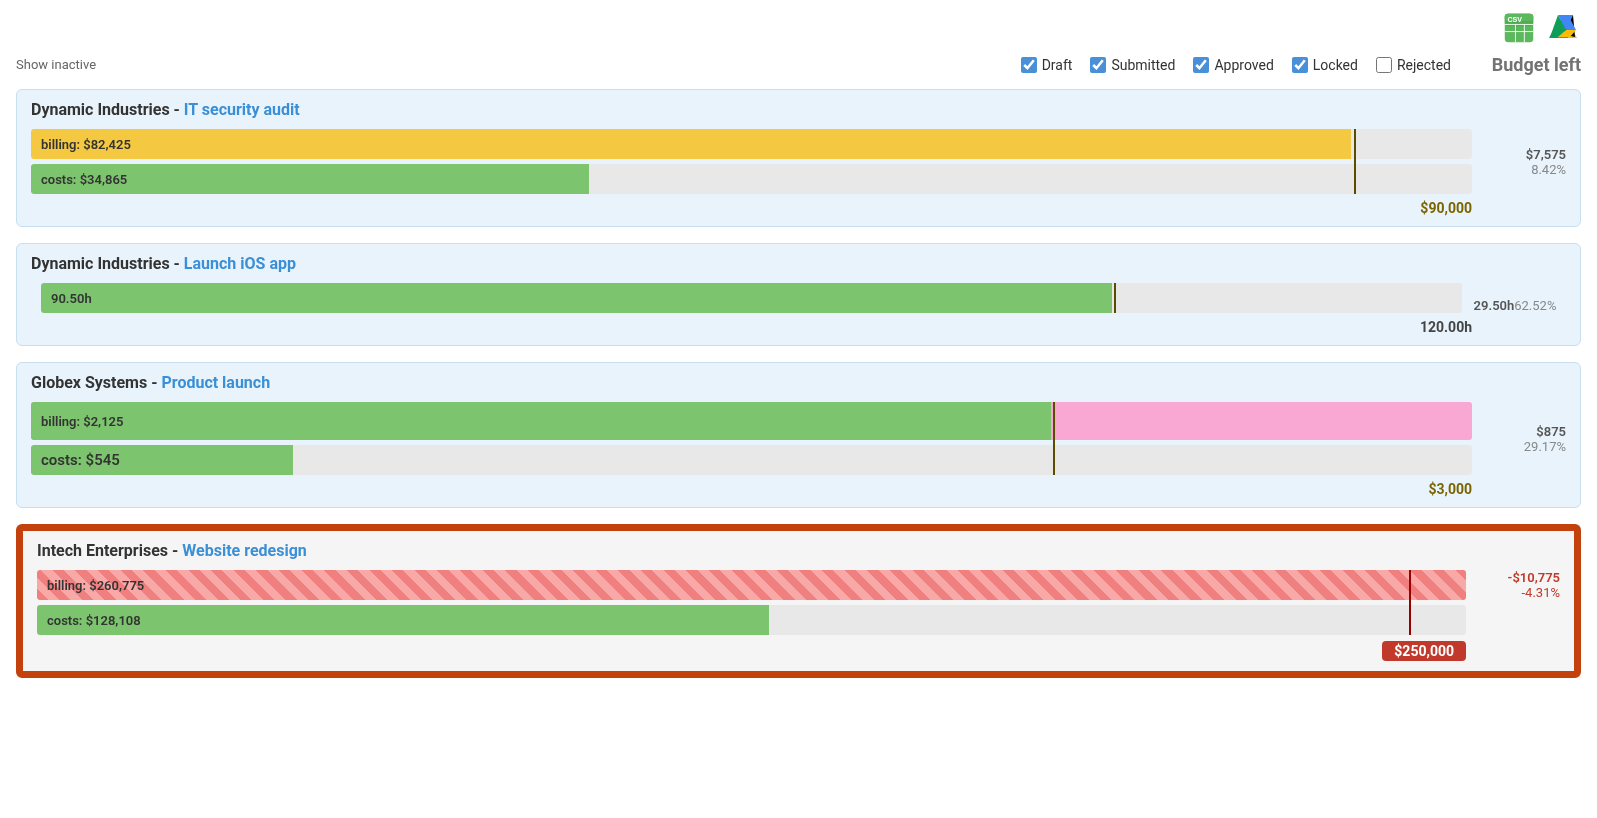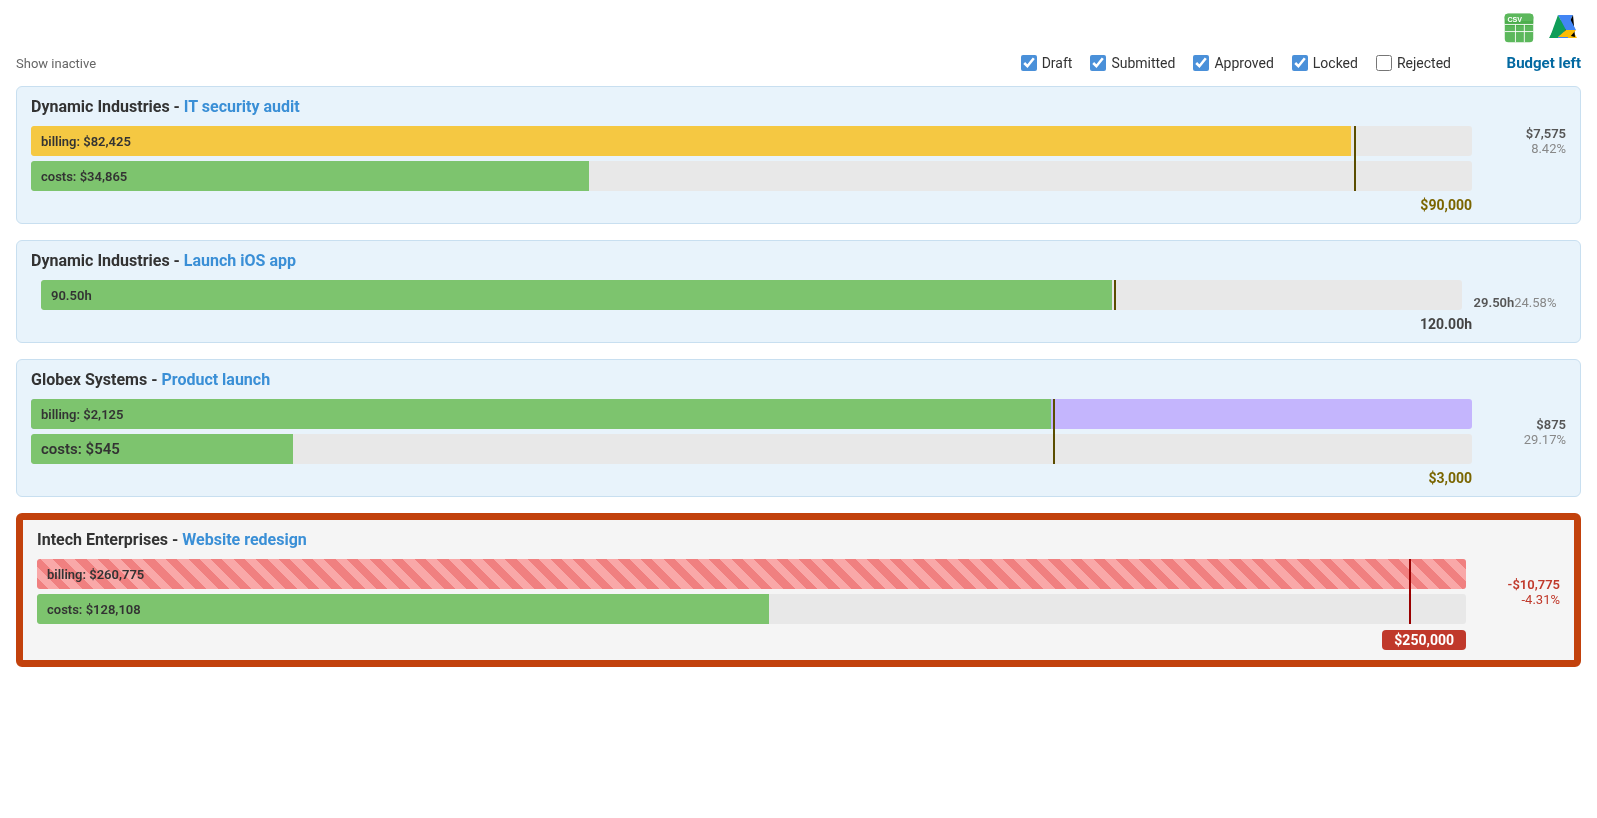--- a/index.html
+++ b/index.html
@@ -68,23 +68,23 @@
     }
 
     .filter-checkbox-item input[type="checkbox"] {
       width: 16px;
       height: 16px;
       accent-color: #4a90d9;
       cursor: pointer;
     }
 
     .budget-left-header {
-      font-size: 15px;
+      font-size: 18px;
       font-weight: 700;
-      color: #0369a1;
+      color: #737373;
       min-width: 100px;
       text-align: right;
     }
 
     
     .project-block {
       border-radius: 6px;
       margin-bottom: 16px;
       overflow: visible;
       position: relative;
@@ -199,53 +199,53 @@
           <div style="position: relative; height: 30px; background: rgb(232, 232, 232); border-radius: 3px; overflow: hidden;">
             <div style="position: absolute; left: 0px; top: 0px; height: 100%; width: 91.6%; border-radius: 2px 0px 0px 2px; background: rgb(245, 200, 66);"></div>
             <span style="position: absolute; left: 10px; top: 50%; transform: translateY(-50%); font-size: 13px; font-weight: 600; color: rgb(51, 51, 51); z-index: 2; white-space: nowrap;">billing: $82,425</span>
           </div>
           <div style="position: relative; height: 30px; background: rgb(232, 232, 232); border-radius: 3px; overflow: hidden;">
             <div style="position: absolute; left: 0px; top: 0px; height: 100%; width: 38.7%; border-radius: 2px 0px 0px 2px; background: rgb(125, 196, 110);"></div>
             <span style="position: absolute; left: 10px; top: 50%; transform: translateY(-50%); font-size: 13px; font-weight: 600; color: rgb(51, 51, 51); z-index: 2; white-space: nowrap;">costs: $34,865</span>
           </div>
           <div style="position: absolute; top: 0px; bottom: 0px; left: calc(91.6% - 1px); width: 2px; background: rgb(90, 77, 0); z-index: 10; pointer-events: none;"></div>
         </div>
-        <div style="width: 90px; display: flex; flex-direction: column; align-items: flex-end; justify-content: flex-start; padding-left: 8px; font-size: 13px;">
+        <div style="width: 90px; display: flex; flex-direction: column; align-items: flex-end; justify-content: center; padding-left: 8px; font-size: 13px;">
           <div style="font-weight: 600; color: rgb(85, 85, 85);">$7,575</div>
           <div style="color: rgb(136, 136, 136); font-weight: 400;">8.42%</div>
         </div>
       </div>
       <div style="padding: 4px 108px 10px 14px; display: flex; justify-content: flex-end;">
         <span style="font-size: 14px; font-weight: 700; color: rgb(122, 101, 0);">$90,000</span>
       </div>
     </div>
     <div class="project-block light-blue">
       <div class="project-header"><span class="client-name">Dynamic Industries</span> - <span class="project-name">Launch iOS app</span></div>
       <div style="display: flex; align-items: stretch; padding: 4px 24px 2px; position: relative;">
         <div style="flex: 1 1 0%; position: relative; display: flex; flex-direction: column; gap: 5px; padding-right: 4px;">
           <div style="position: relative; height: 30px; background: rgb(232, 232, 232); border-radius: 3px; overflow: hidden;">
             <div style="position: absolute; left: 0px; top: 0px; height: 100%; width: 75.4%; border-radius: 2px 0px 0px 2px; background: rgb(125, 196, 110);"></div>
             <span style="position: absolute; left: 10px; top: 50%; transform: translateY(-50%); font-size: 13px; font-weight: 600; color: rgb(51, 51, 51); z-index: 2; white-space: nowrap;">90.50h</span>
           </div>
           <div style="position: absolute; top: 0px; bottom: 0px; left: calc(75.4% - 1px); width: 2px; background: rgb(90, 77, 0); z-index: 10; pointer-events: none;"></div>
         </div>
         <div style="width: 90px; display: flex; flex-direction: row; align-items: flex-end; justify-content: center; padding-left: 8px; font-size: 13px;">
           <div style="font-weight: 600; color: rgb(85, 85, 85);">29.50h</div>
-          <div style="color: rgb(136, 136, 136); font-weight: 400;">24.58%</div>
+          <div style="color: rgb(136, 136, 136); font-weight: 400;">62.52%</div>
         </div>
       </div>
       <div style="padding: 4px 108px 10px 14px; display: flex; justify-content: flex-end;">
         <span style="font-size: 14px; font-weight: 700; color: rgb(68, 68, 68);">120.00h</span>
       </div>
     </div>
     <div class="project-block light-blue">
       <div class="project-header"><span class="client-name">Globex Systems</span> - <span class="project-name">Product launch</span></div>
       <div style="display: flex; align-items: stretch; padding: 4px 14px 2px; position: relative;">
         <div style="flex: 1 1 0%; position: relative; display: flex; flex-direction: column; gap: 5px; padding-right: 4px;">
-          <div style="position: relative; height: 30px; background: #c4b5fd; border-radius: 3px; overflow: hidden;">
+          <div style="position: relative; height: 38px; background: #f9a8d4; border-radius: 3px; overflow: hidden;">
             <div style="position: absolute; left: 0px; top: 0px; height: 100%; width: 70.8%; border-radius: 2px 0px 0px 2px; background: rgb(125, 196, 110);"></div>
             <span style="position: absolute; left: 10px; top: 50%; transform: translateY(-50%); font-size: 13px; font-weight: 600; color: rgb(51, 51, 51); z-index: 2; white-space: nowrap;">billing: $2,125</span>
           </div>
           <div style="position: relative; height: 30px; background: rgb(232, 232, 232); border-radius: 3px; overflow: hidden;">
             <div style="position: absolute; left: 0px; top: 0px; height: 100%; width: 18.2%; border-radius: 2px 0px 0px 2px; background: rgb(125, 196, 110);"></div>
             <span style="position: absolute; left: 10px; top: 50%; transform: translateY(-50%); font-size: 15px; font-weight: 600; color: rgb(51, 51, 51); z-index: 2; white-space: nowrap;">costs: $545</span>
           </div>
           <div style="position: absolute; top: 0px; bottom: 0px; left: calc(70.8% - 1px); width: 2px; background: rgb(90, 77, 0); z-index: 10; pointer-events: none;"></div>
         </div>
         <div style="width: 90px; display: flex; flex-direction: column; align-items: flex-end; justify-content: center; padding-left: 8px; font-size: 13px;">
@@ -264,21 +264,21 @@
           <div style="position: relative; height: 30px; background: rgb(232, 232, 232); border-radius: 3px; overflow: hidden;">
             <div style="position: absolute; left: 0px; top: 0px; height: 100%; width: 103%; border-radius: 2px 0px 0px 2px; background: repeating-linear-gradient(45deg, rgb(240, 128, 128), rgb(240, 128, 128) 8px, rgb(249, 168, 168) 8px, rgb(249, 168, 168) 16px);"></div>
             <span style="position: absolute; left: 10px; top: 50%; transform: translateY(-50%); font-size: 13px; font-weight: 600; color: rgb(51, 51, 51); z-index: 2; white-space: nowrap;">billing: $260,775</span>
           </div>
           <div style="position: relative; height: 30px; background: rgb(232, 232, 232); border-radius: 3px; overflow: hidden;">
             <div style="position: absolute; left: 0px; top: 0px; height: 100%; width: 51.2%; border-radius: 2px 0px 0px 2px; background: rgb(125, 196, 110);"></div>
             <span style="position: absolute; left: 10px; top: 50%; transform: translateY(-50%); font-size: 13px; font-weight: 600; color: rgb(51, 51, 51); z-index: 2; white-space: nowrap;">costs: $128,108</span>
           </div>
           <div style="position: absolute; top: 0px; bottom: 0px; left: calc(95.8% - 1px); width: 2px; background: rgb(153, 0, 0); z-index: 10; pointer-events: none;"></div>
         </div>
-        <div style="width: 90px; display: flex; flex-direction: column; align-items: flex-end; justify-content: center; padding-left: 8px; font-size: 13px;">
+        <div style="width: 90px; display: flex; flex-direction: column; align-items: flex-end; justify-content: flex-start; padding-left: 8px; font-size: 13px;">
           <div style="font-weight: 600; color: rgb(192, 57, 43);">-$10,775</div>
           <div style="color: rgb(192, 57, 43); font-weight: 400;">-4.31%</div>
         </div>
       </div>
       <div style="padding: 4px 108px 10px 14px; display: flex; justify-content: flex-end;">
         <span style="display: inline-block; background: rgb(192, 57, 43); color: rgb(255, 255, 255); border-radius: 4px; padding: 2px 12px; font-size: 14px; font-weight: 700;">$250,000</span>
       </div>
     </div>
   </div>
 

